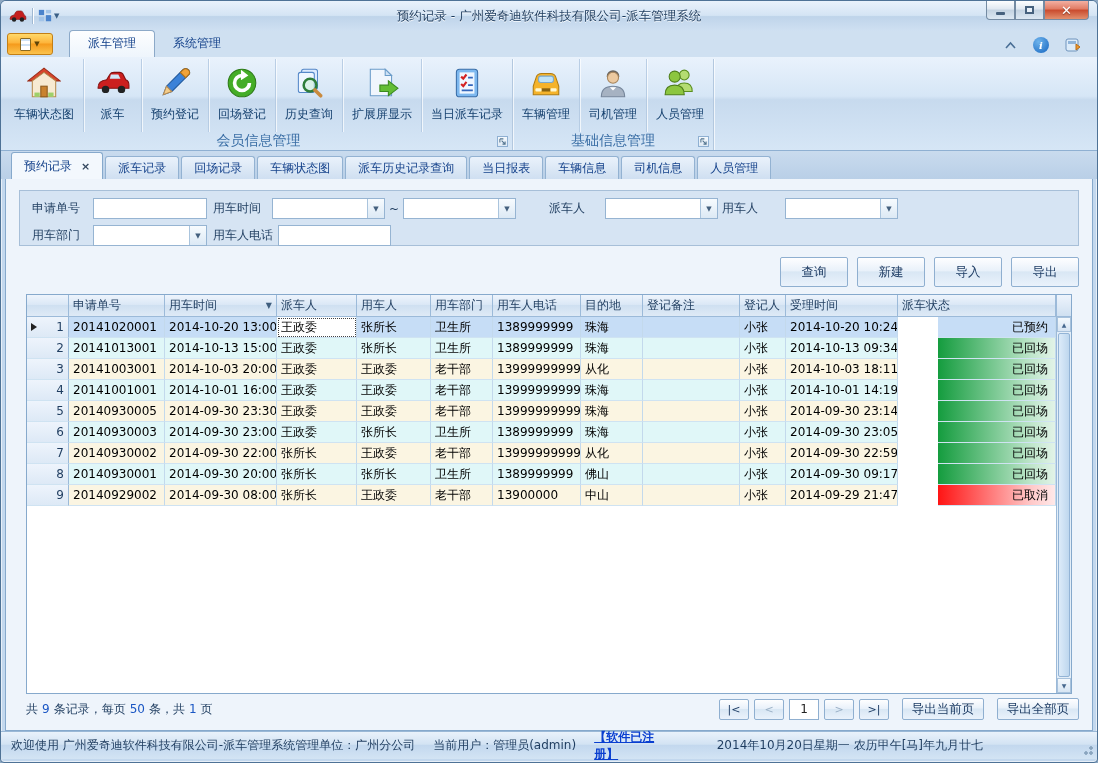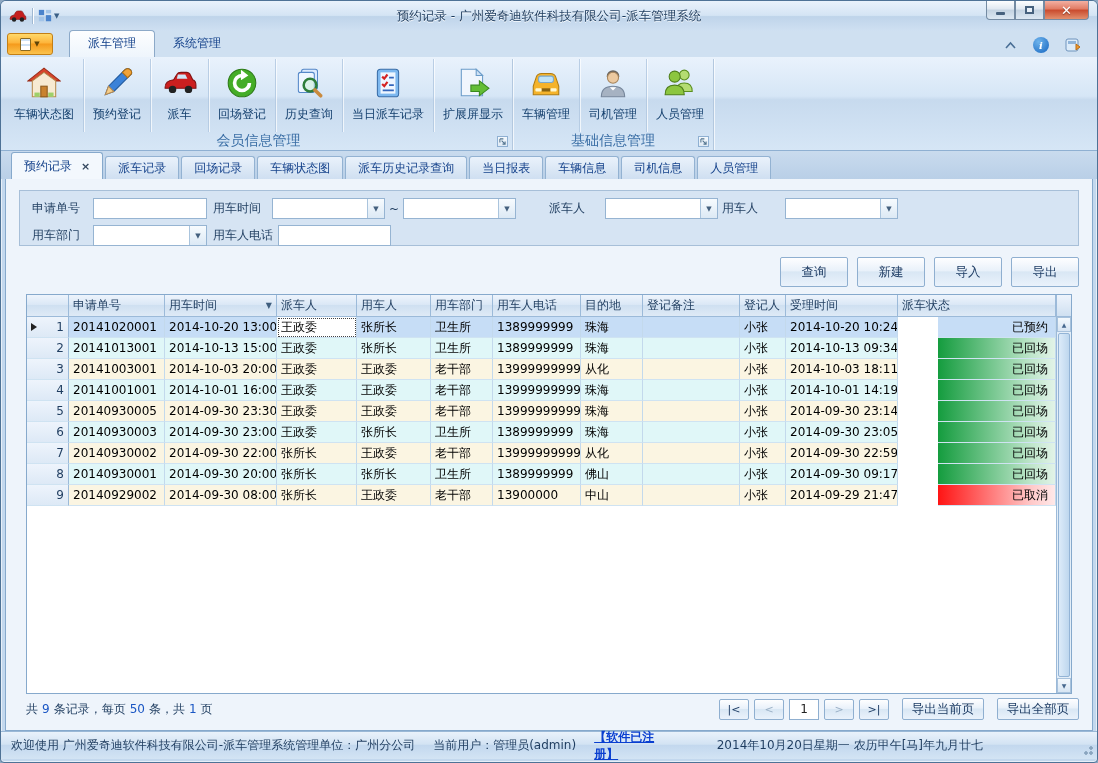--- a/index.html
+++ b/index.html
@@ -227,82 +227,82 @@
                 <rect x="13" y="19" width="6" height="10" fill="#c9822f" stroke="#8e5a1c"></rect>
                 <rect x="7" y="25" width="5" height="4" fill="#9ed06a"></rect>
                 <rect x="20" y="25" width="5" height="4" fill="#9ed06a"></rect>
               </svg>
             </span>
             <span class="rb-label">车辆状态图</span>
           </div>
           <div class="rb-btn">
             <span class="rb-ic">
               <svg viewBox="0 0 32 32">
-                <path d="M5 27 L8 19 L23 4 Q26 1 29 4 Q31 7 28 9 L13 24 Z" fill="#3b82d8" stroke="#215a9e"></path>
-                <path d="M23 4 Q26 1 29 4 Q31 7 28 9 L26 11 L21 6 Z" fill="#f0a33a" stroke="#b06f14"></path>
-                <path d="M5 27 L8 19 L13 24 Z" fill="#f4cd8a" stroke="#b98b4e"></path>
-              </svg>
-            </span>
-            <span class="rb-label">预约登记</span>
-          </div>
-          <div class="rb-btn">
-            <span class="rb-ic">
-              <svg viewBox="0 0 32 32">
                 <path d="M2 20 Q2 14 10 13 L13 8 Q14 6 17 6 H22 Q25 6 26 9 L28 13 Q31 14 31 18 V21 H2 Z" fill="#cc1f1f" stroke="#811111"></path>
                 <path d="M14 8 H21 L23 12 H13 Z" fill="#cfe6f7"></path>
                 <circle cx="9" cy="22" r="3.5" fill="#222"></circle>
                 <circle cx="24" cy="22" r="3.5" fill="#222"></circle>
               </svg>
             </span>
             <span class="rb-label">派车</span>
           </div>
           <div class="rb-btn">
             <span class="rb-ic">
               <svg viewBox="0 0 32 32">
+                <path d="M5 27 L8 19 L23 4 Q26 1 29 4 Q31 7 28 9 L13 24 Z" fill="#3b82d8" stroke="#215a9e"></path>
+                <path d="M23 4 Q26 1 29 4 Q31 7 28 9 L26 11 L21 6 Z" fill="#f0a33a" stroke="#b06f14"></path>
+                <path d="M5 27 L8 19 L13 24 Z" fill="#f4cd8a" stroke="#b98b4e"></path>
+              </svg>
+            </span>
+            <span class="rb-label">预约登记</span>
+          </div>
+          <div class="rb-btn">
+            <span class="rb-ic">
+              <svg viewBox="0 0 32 32">
                 <circle cx="16" cy="16" r="13" fill="#45ad27" stroke="#2c7a16"></circle>
                 <path d="M16 9 a7 7 0 1 0 7 7" stroke="#fff" stroke-width="3.4" fill="none"></path>
                 <path d="M15 3.5 L22 9 L15 13.5 Z" fill="#fff"></path>
               </svg>
             </span>
             <span class="rb-label">回场登记</span>
           </div>
           <div class="rb-btn">
             <span class="rb-ic">
               <svg viewBox="0 0 32 32">
                 <rect x="9" y="3" width="15" height="19" rx="2" fill="#dbeafe" stroke="#5588c8"></rect>
                 <rect x="6" y="6" width="15" height="19" rx="2" fill="#eef6ff" stroke="#5588c8"></rect>
                 <circle cx="17" cy="18" r="6" fill="rgba(200,235,210,.5)" stroke="#2f7d3a" stroke-width="2.4"></circle>
                 <line x1="21.5" y1="22.5" x2="27" y2="28" stroke="#c98a3e" stroke-width="3.4" stroke-linecap="round"></line>
               </svg>
             </span>
             <span class="rb-label">历史查询</span>
+          </div>
+          <div class="rb-btn">
+            <span class="rb-ic">
+              <svg viewBox="0 0 32 32">
+                <path d="M5 3 H19 L25 9 V28 H5 Z" fill="#f0f6fd" stroke="#6b9cc9"></path>
+                <path d="M19 3 V9 H25 Z" fill="#cfe2f5" stroke="#6b9cc9"></path>
+                <path d="M14 18 h8 v-4 l9 7 -9 7 v-4 h-8 Z" fill="#63bd35" stroke="#3a8a1e"></path>
+              </svg>
+            </span>
+            <span class="rb-label">扩展屏显示</span>
           </div>
           <div class="rb-btn">
             <span class="rb-ic">
               <svg viewBox="0 0 32 32">
                 <rect x="6" y="3" width="20" height="26" rx="3" fill="#7db8ef" stroke="#3a6ea8"></rect>
                 <rect x="9" y="6" width="14" height="20" fill="#eef6ff"></rect>
                 <path d="M10.5 10 l2 2 3-4" stroke="#d42222" stroke-width="2" fill="none"></path>
                 <line x1="17" y1="11" x2="21.5" y2="11" stroke="#3366bb" stroke-width="1.6"></line>
                 <path d="M10.5 17 l2 2 3-4" stroke="#d42222" stroke-width="2" fill="none"></path>
                 <line x1="17" y1="18" x2="21.5" y2="18" stroke="#3366bb" stroke-width="1.6"></line>
                 <line x1="11" y1="23" x2="21.5" y2="23" stroke="#3366bb" stroke-width="1.6"></line>
               </svg>
             </span>
             <span class="rb-label">当日派车记录</span>
-          </div>
-          <div class="rb-btn">
-            <span class="rb-ic">
-              <svg viewBox="0 0 32 32">
-                <path d="M5 3 H19 L25 9 V28 H5 Z" fill="#f0f6fd" stroke="#6b9cc9"></path>
-                <path d="M19 3 V9 H25 Z" fill="#cfe2f5" stroke="#6b9cc9"></path>
-                <path d="M14 18 h8 v-4 l9 7 -9 7 v-4 h-8 Z" fill="#63bd35" stroke="#3a8a1e"></path>
-              </svg>
-            </span>
-            <span class="rb-label">扩展屏显示</span>
           </div>
         </div>
         <div class="rgroup-label">会员信息管理<span class="launcher">
             <svg width="7" height="7" viewBox="0 0 8 8">
               <path d="M1 1 H5 M1 1 V5 M3 3 L7 7 M7 4 V7 H4" stroke="#53748f" stroke-width="1.2" fill="none"></path>
             </svg>
           </span></div>
       </div>
       <div class="rgroup">
         <div class="rgroup-btns">

